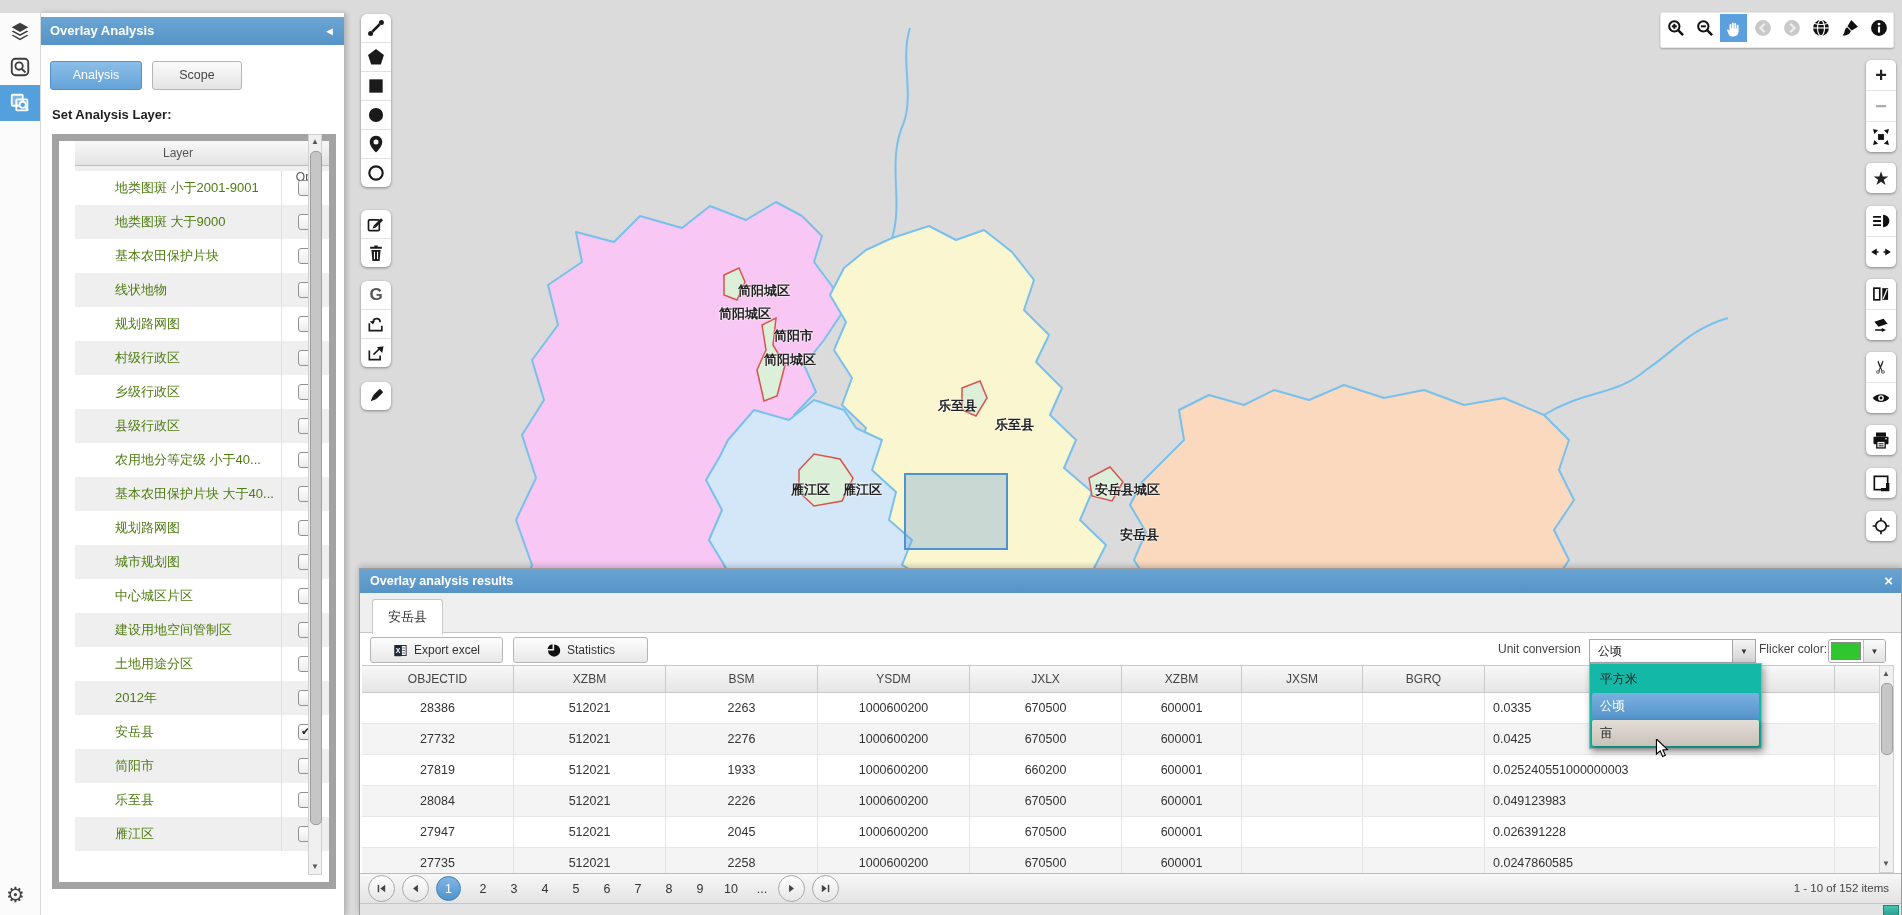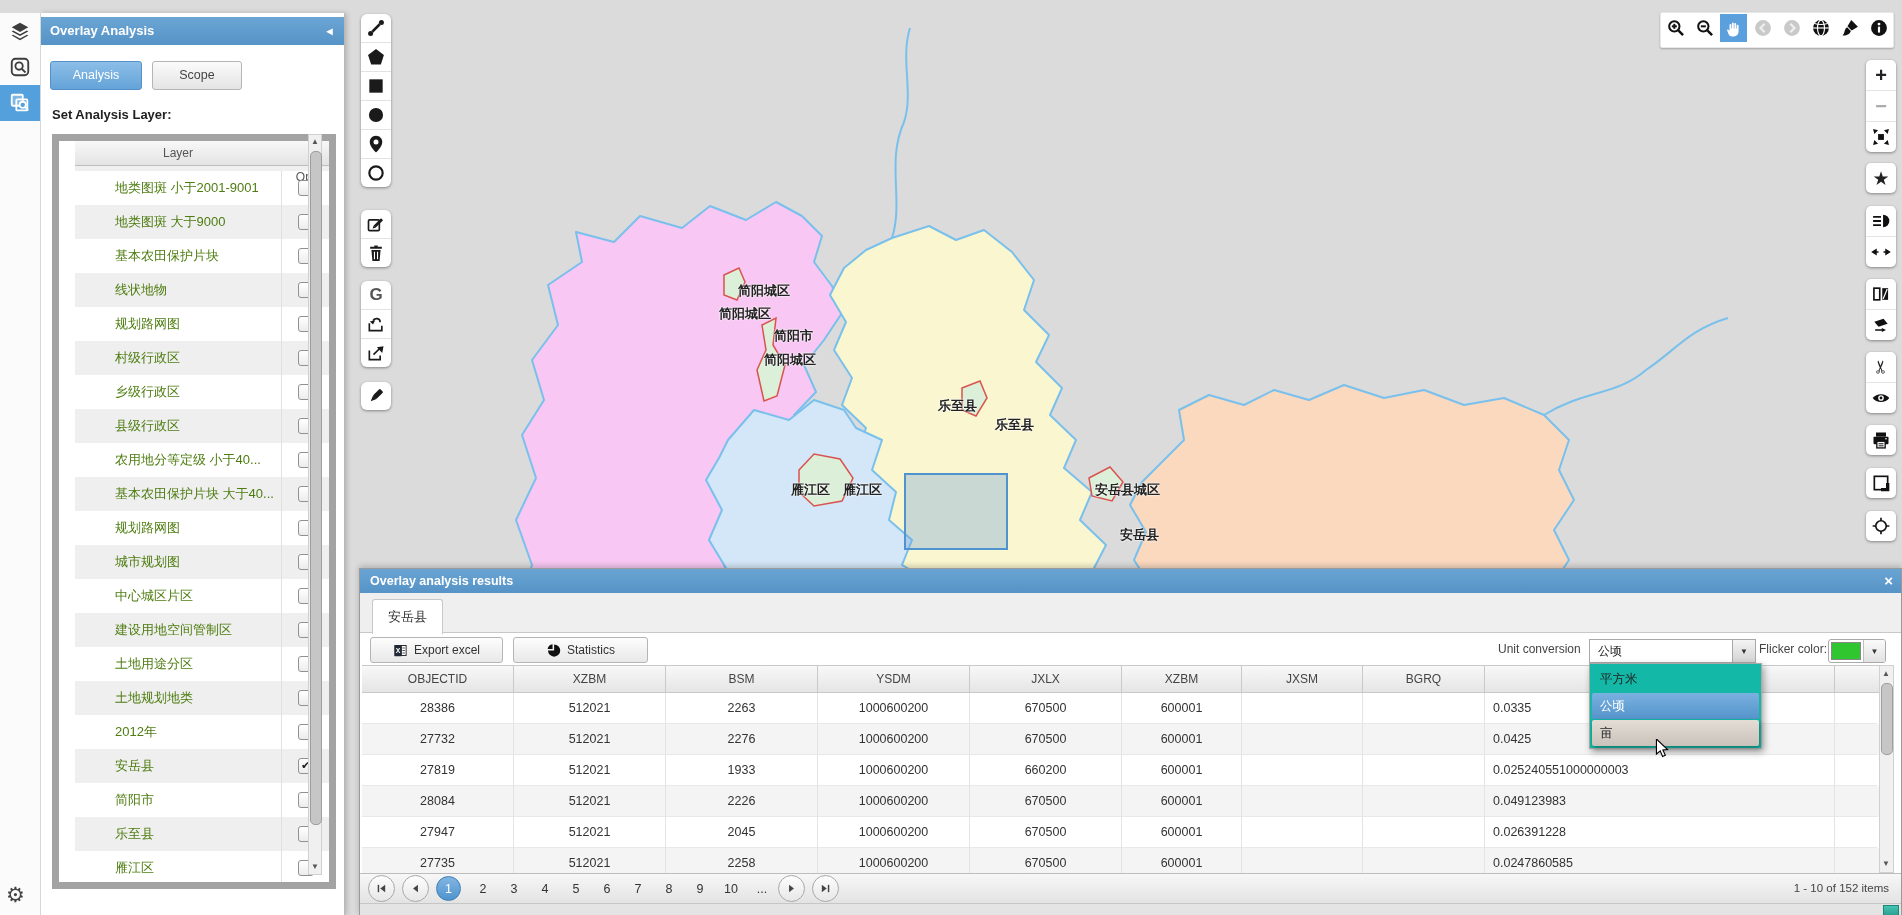--- a/index.html
+++ b/index.html
@@ -299,26 +299,20 @@
           </div>
         </div>
 
         <div class="lrow">
           <div class="lname">土地用途分区</div>
           <div class="lopt">
             <span class="cb"></span>
           </div>
         </div>
 
-        <div class="lrow">
-          <div class="lname">土地规划地类</div>
-          <div class="lopt">
-            <span class="cb"></span>
-          </div>
-        </div>
 
         <div class="lrow">
           <div class="lname">2012年</div>
           <div class="lopt">
             <span class="cb"></span>
           </div>
         </div>
 
         <div class="lrow">
           <div class="lname">安岳县</div>

